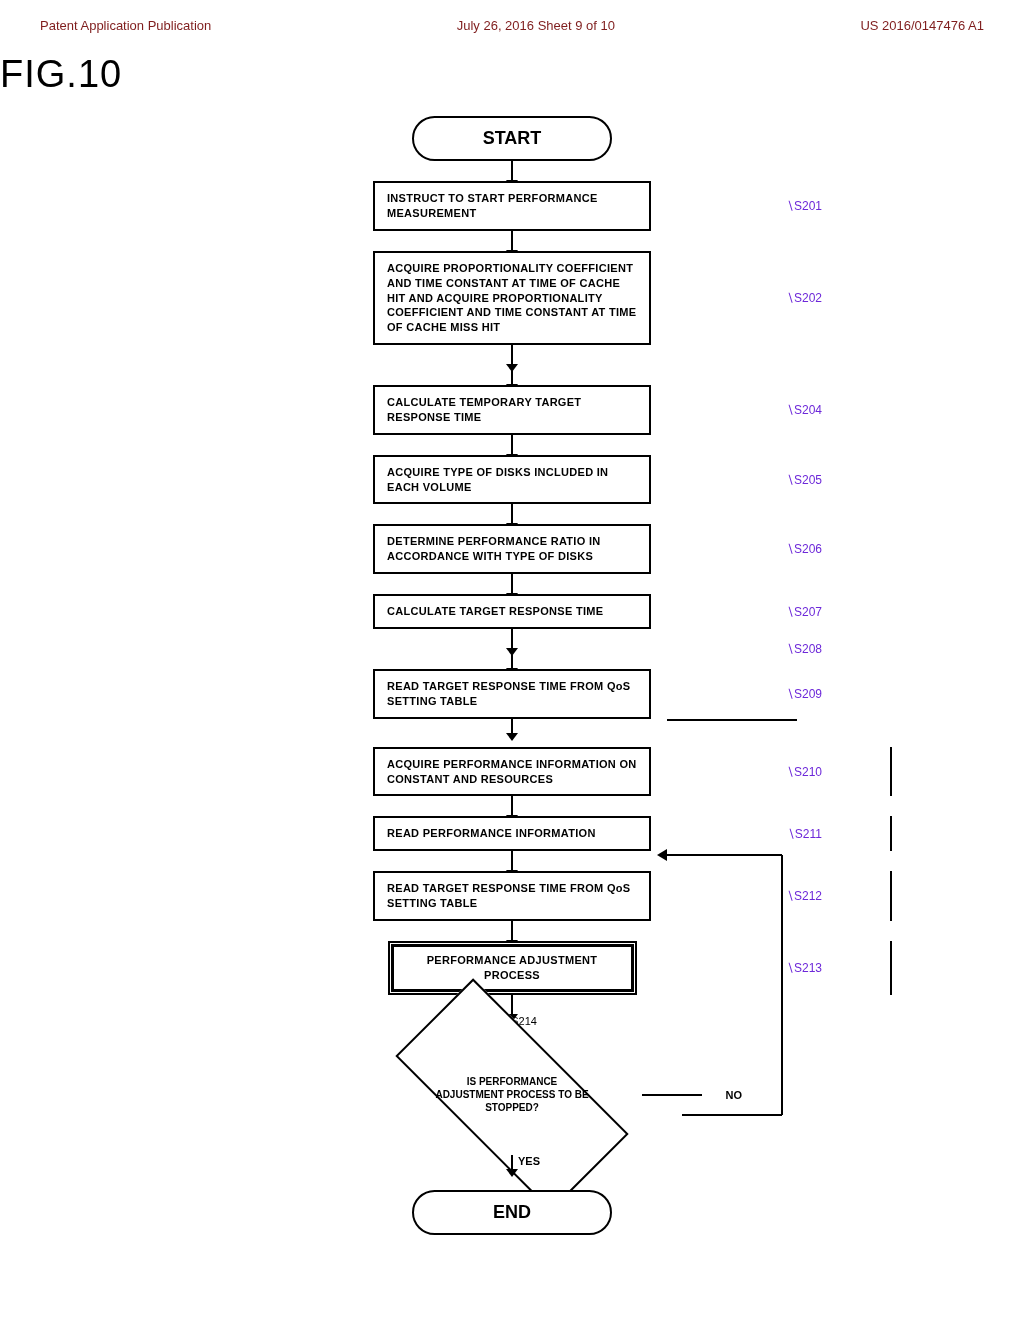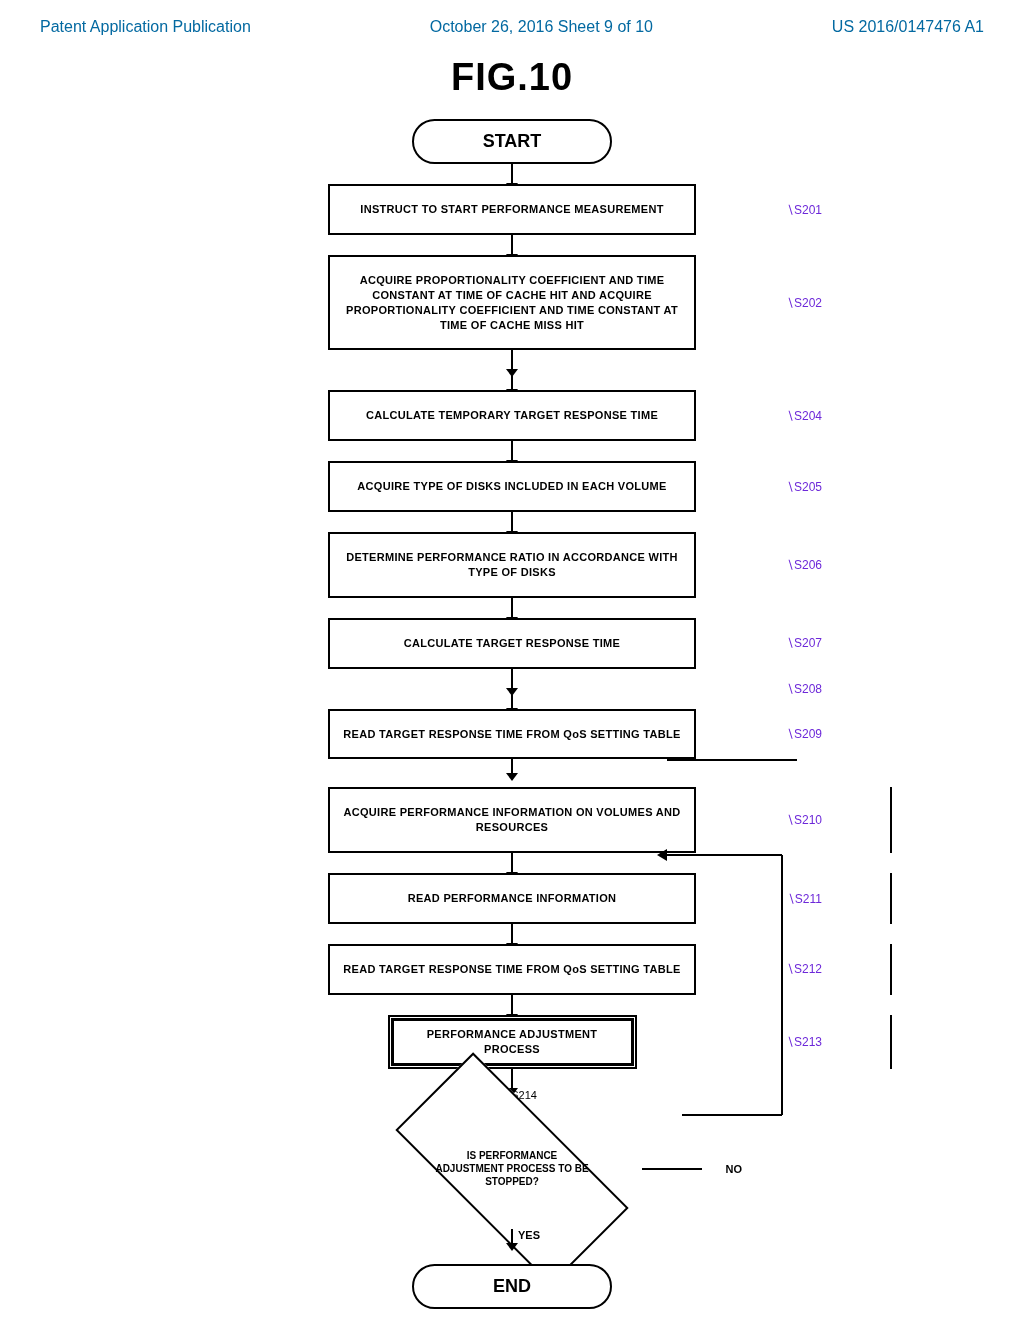--- a/index.html
+++ b/index.html
@@ -8,30 +8,30 @@
       font-family: Arial, sans-serif;
       width: 1024px;
       min-height: 1320px;
       position: relative;
     }
 
     .page-header {
       display: flex;
       justify-content: space-between;
       padding: 18px 40px 10px 40px;
-      font-size: 16px;
+      font-size: 13px;
       font-weight: normal;
-      color: #0369a1;
+      color: #7f1d1d;
       text-align: center;
     }
 
     .fig-title {
-      text-align: center;
+      text-align: left;
       font-size: 38px;
-      font-weight: bold;
+      font-weight: normal;
       margin: 10px 0 20px 0;
       letter-spacing: 1px;
     }
 
     .flowchart-container {
       display: flex;
       flex-direction: column;
       align-items: center;
       width: 100%;
       padding-bottom: 40px;
@@ -41,26 +41,25 @@
     .shape-wrap {
       display: flex;
       align-items: center;
       position: relative;
       margin: 0;
     }
 
     .box {
       border: 2px solid #000;
       background: #fff;
-      text-align: center;
       font-size: 11px;
       font-weight: bold;
       letter-spacing: 0.3px;
-      padding: 16px 12px;
-      width: 368px;
+      padding: 8px 12px;
+      width: 278px;
       line-height: 1.35;
     }
 
     .box-double {
       border: 2px solid #000;
       outline: 3px solid #000;
       outline-offset: -6px;
       background: #fff;
       text-align: center;
       font-size: 11px;
@@ -142,21 +141,21 @@
       justify-content: center;
       position: relative;
       width: 500px;
     }
   </style>
 </head>
 <body>
 
 <div class="page-header">
   <span>Patent Application Publication</span>
-  <span>October 26, 2016   Sheet 9 of 10</span>
+  <span>July 26, 2016   Sheet 9 of 10</span>
   <span>US 2016/0147476 A1</span>
 </div>
 
 <div class="fig-title">FIG.10</div>
 
 <div class="flowchart-container">
 
   <div class="shape-wrap">
     <div class="capsule">START</div>
   </div>
@@ -230,21 +229,21 @@
 
     <div style="position:absolute; left:50%; top:0; width:2px; height:20px; background:#000; transform:translateX(-50%);"></div>
 
     <div style="position:absolute; left:50%; top:14px; transform:translateX(-50%); width:0; height:0; border-left:6px solid transparent; border-right:6px solid transparent; border-top:8px solid #000;"></div>
 
     <div style="position:absolute; left:calc(50% + 155px); top:0; width:130px; height:2px; background:#000;"></div>
   </div>
 
   <div class="step-row" style="position:relative;">
     <div class="box">ACQUIRE PERFORMANCE INFORMATION ON
-VOLUMES AND RESOURCES</div>
+CONSTANT AND RESOURCES</div>
     <span class="step-label">∖<span>S210</span></span>
 
     <div style="position:absolute; right:-130px; top:0; width:2px; height:100%; background:#000;"></div>
   </div>
 
   <div class="arrow-down"></div>
 
   <div class="step-row" style="position:relative;">
     <div class="box">READ PERFORMANCE INFORMATION</div>
     <span class="step-label">∖<span>S211</span></span>

